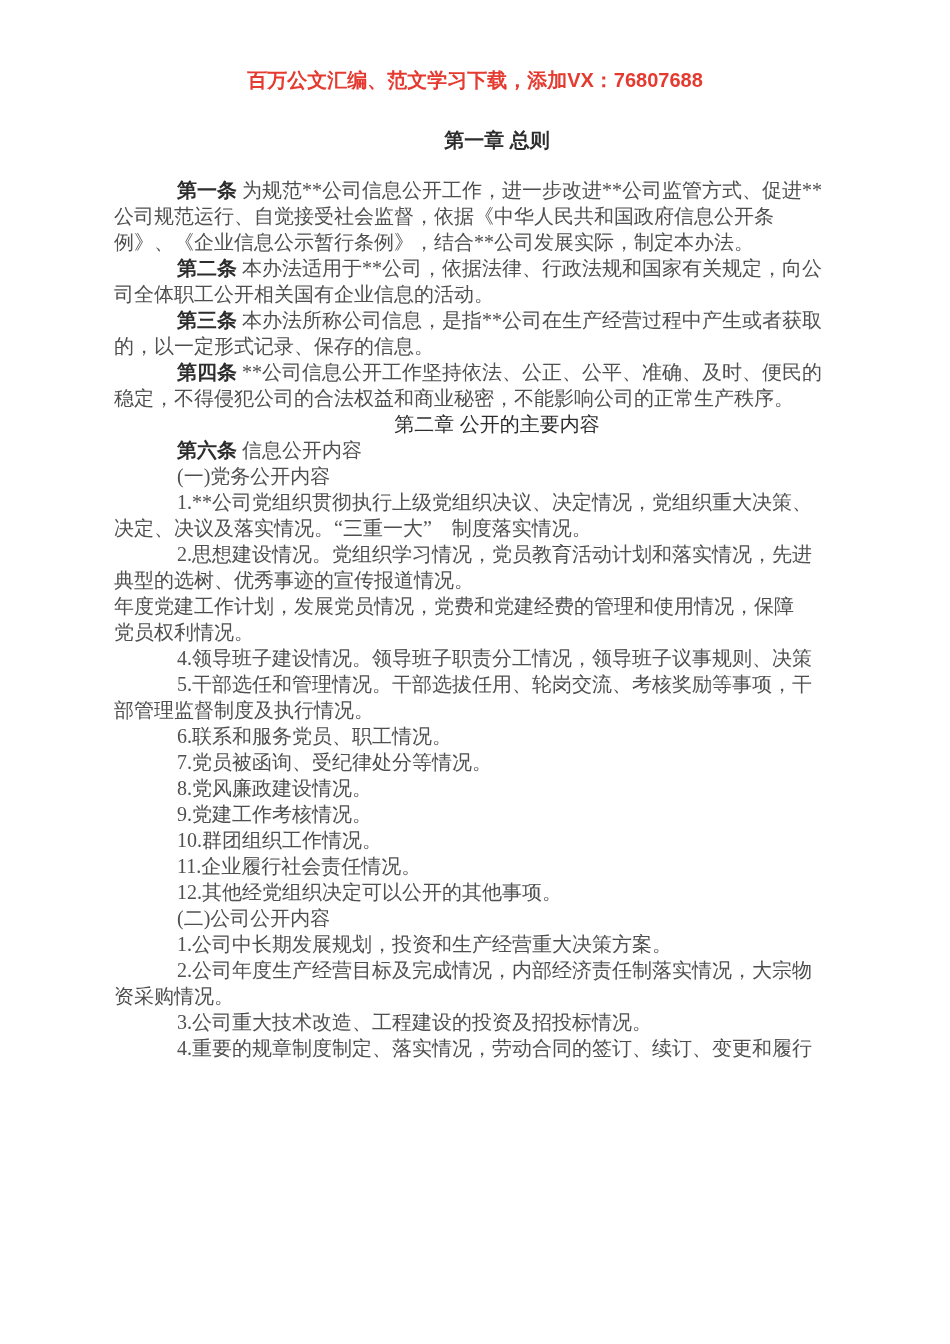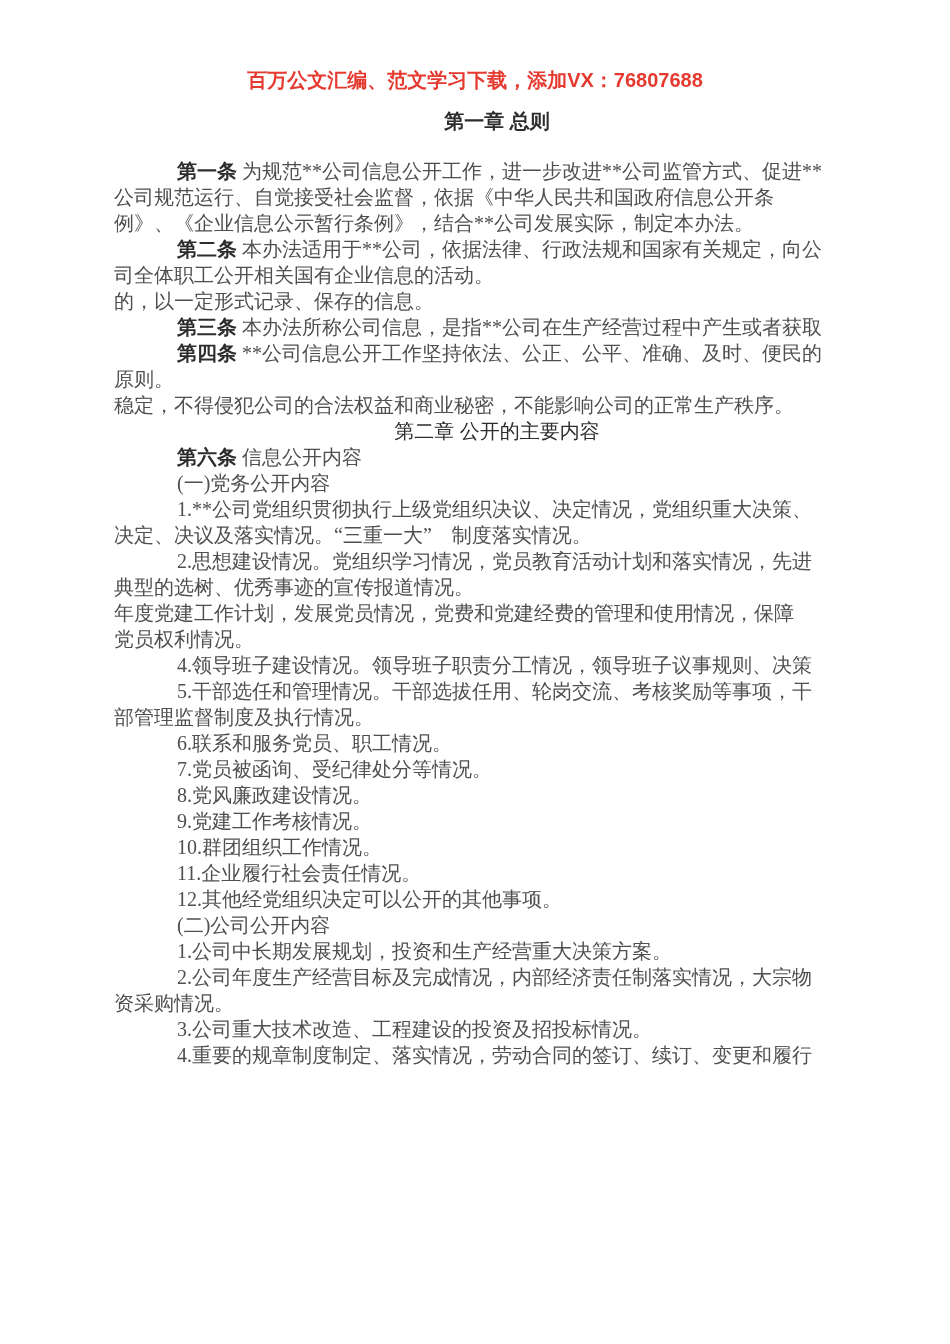--- a/index.html
+++ b/index.html
@@ -22,21 +22,21 @@
     color: var(--promo, #e53a30);
   }
   .doc {
     margin-left: 114px;
     width: 766px;
     font-size: 20px;
     line-height: 26px;
     color: var(--body-text, #4f4f4f);
   }
   .h1 {
-    margin-top: 14px;
+    margin-top: 33px;
     text-align: center;
     font-family: "Liberation Sans", "DejaVu Sans", sans-serif;
     font-weight: bold;
     font-size: 20px;
     line-height: 26px;
     color: var(--head-text, #2d2d2d);
   }
   .lines { margin-top: 24px; }
   .line {
     height: 26px;
@@ -67,24 +67,23 @@
 
   <div class="doc">
     <div class="h1">第一章 总则</div>
 
     <div class="lines" id="lines">
         <div class="line ind"><b>第一条</b> 为规范**公司信息公开工作，进一步改进**公司监管方式、促进**</div>
         <div class="line">公司规范运行、自觉接受社会监督，依据《中华人民共和国政府信息公开条</div>
         <div class="line">例》、《企业信息公示暂行条例》，结合**公司发展实际，制定本办法。</div>
         <div class="line ind"><b>第二条</b> 本办法适用于**公司，依据法律、行政法规和国家有关规定，向公</div>
         <div class="line">司全体职工公开相关国有企业信息的活动。</div>
+        <div class="line ind"><b>第三条</b> 本办法所称公司信息，是指**公司在生产经营过程中产生或者获取</div>
         <div class="line">的，以一定形式记录、保存的信息。</div>
-        <div class="line ind"><b>第三条</b> 本办法所称公司信息，是指**公司在生产经营过程中产生或者获取</div>
         <div class="line ind"><b>第四条</b> **公司信息公开工作坚持依法、公正、公平、准确、及时、便民的</div>
-        <div class="line">原则。</div>
         <div class="line">稳定，不得侵犯公司的合法权益和商业秘密，不能影响公司的正常生产秩序。</div>
         <div class="line h2">第二章 公开的主要内容</div>
         <div class="line ind"><b>第六条</b> 信息公开内容</div>
         <div class="line ind">(一)党务公开内容</div>
         <div class="line ind">1.**公司党组织贯彻执行上级党组织决议、决定情况，党组织重大决策、</div>
         <div class="line">决定、决议及落实情况。“三重一大”　制度落实情况。</div>
         <div class="line ind">2.思想建设情况。党组织学习情况，党员教育活动计划和落实情况，先进</div>
         <div class="line">典型的选树、优秀事迹的宣传报道情况。</div>
         <div class="line">年度党建工作计划，发展党员情况，党费和党建经费的管理和使用情况，保障</div>
         <div class="line">党员权利情况。</div>

